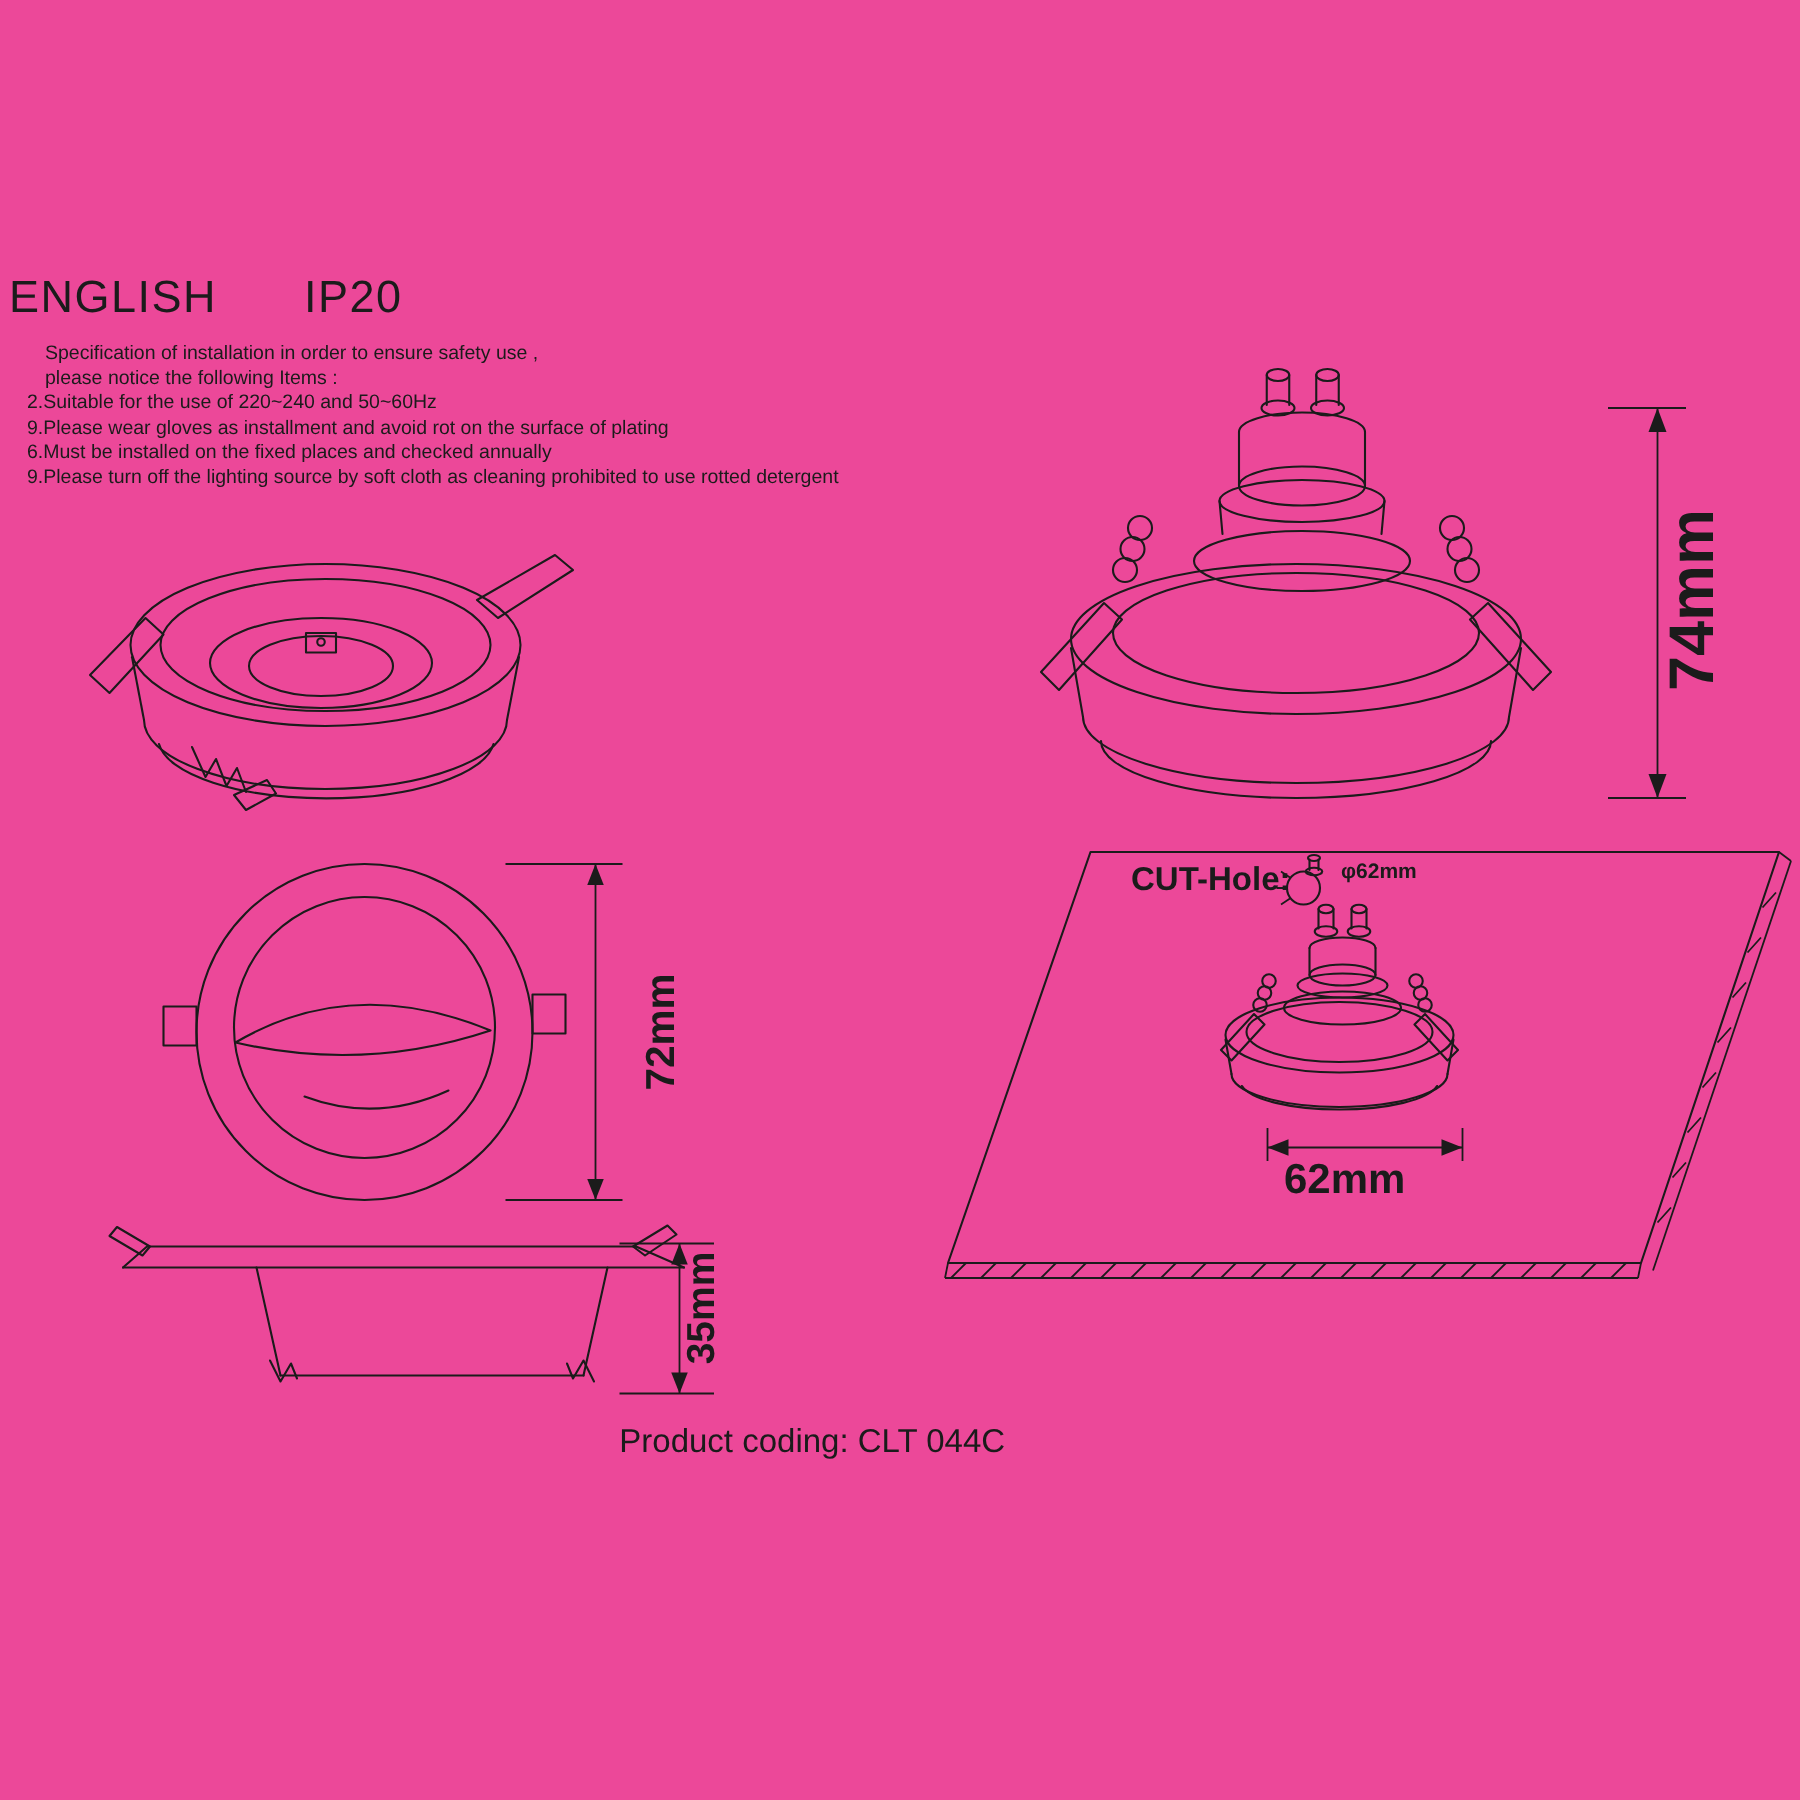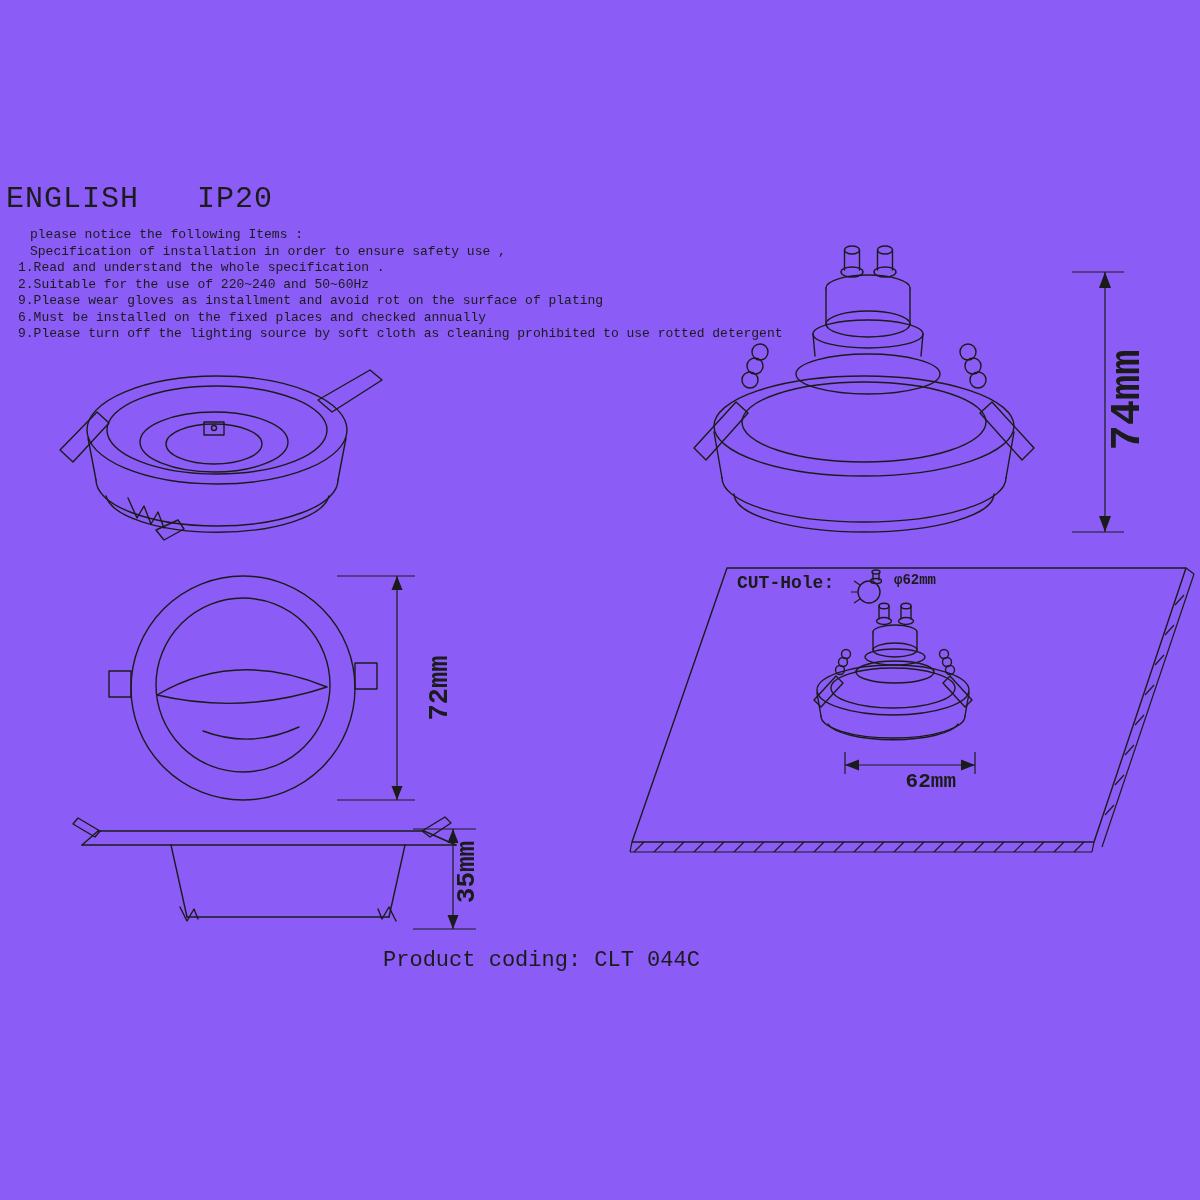--- a/index.html
+++ b/index.html
@@ -1,40 +1,39 @@
 <!DOCTYPE html>
 <html><head>
 <meta charset="utf-8">
 <style>
   * { margin:0; padding:0; box-sizing:border-box; }
   html,body { background:#ffffff; }
   body { font-family:"Liberation Sans", sans-serif; color:#1b1b1b; }
-  .page { position:relative; width:1200px; height:1200px; background:#8b5cf6; overflow:hidden;font-family:Liberation Mono, monospace; }
+  .page { position:relative; width:1200px; height:1200px; background:#ec4899; overflow:hidden; }
   .abs { position:absolute; }
   .ln  { fill:none; stroke:#1b1b1b; stroke-width:1.4; stroke-linecap:round; stroke-linejoin:round; }
   .ln2 { fill:none; stroke:#1b1b1b; stroke-width:1.2; }
   .arw { fill:#1b1b1b; stroke:none; }
   .dimlabel { text-align:center; font-weight:bold; white-space:nowrap; }
   .rot { transform:rotate(-90deg); }
   .spec-line { white-space:nowrap; }
 </style>
 </head>
 <body>
 
 <div class="page">
 
   <div class="abs" style="left:6px; top:182px; font-size:30px; display:flex; gap:58px; letter-spacing:1px;">
     <span>ENGLISH</span>
     <span>IP20</span>
   </div>
 
   <div class="abs" style="left:18px; top:227px; font-size:13px; line-height:16.5px;">
+    <div class="spec-line" style="padding-left:12px">Specification of installation in order to ensure safety use ,</div>
     <div class="spec-line" style="padding-left:12px">please notice the following Items :</div>
-    <div class="spec-line" style="padding-left:12px">Specification of installation in order to ensure safety use ,</div>
-    <div class="spec-line">1.Read and understand the whole specification .</div>
     <div class="spec-line">2.Suitable for the use of 220~240 and 50~60Hz</div>
     <div class="spec-line">9.Please wear gloves as installment and avoid rot on the surface of plating</div>
     <div class="spec-line">6.Must be installed on the fixed places and checked annually</div>
     <div class="spec-line">9.Please turn off the lighting source by soft cloth as cleaning prohibited to use rotted detergent</div>
   </div>
 
   <svg class="abs" style="left:40px; top:350px;" width="360" height="205" viewBox="0 0 360 205">
     <polygon class="ln" points="278,50 330,20 342,30 292,62"></polygon>
     <polygon class="ln" points="20,100 57,62 69,73 33,112"></polygon>
     <ellipse class="ln" cx="177" cy="80" rx="130" ry="54"></ellipse>
@@ -179,19 +178,19 @@
     <circle class="ln" cx="328" cy="110" r="4.5"></circle>
     <polygon class="ln" points="350,140 328,116 321,123 343,147"></polygon>
 
     <line class="ln2" x1="223" y1="192" x2="223" y2="214"></line>
     <line class="ln2" x1="353" y1="192" x2="353" y2="214"></line>
     <line class="ln2" x1="223" y1="205" x2="353" y2="205"></line>
     <polygon class="arw" points="223,205 237,199.5 237,210.5"></polygon>
     <polygon class="arw" points="353,205 339,199.5 339,210.5"></polygon>
   </svg>
 
-  <div class="abs" style="left:737px; top:573px; font-size:18px; font-weight:bold; white-space:nowrap;">CUT-Hole:</div>
+  <div class="abs" style="left:754px; top:573px; font-size:22px; font-weight:bold; white-space:nowrap;">CUT-Hole:</div>
   <div class="abs" style="left:894px; top:572px; font-size:14px; font-weight:600; white-space:nowrap;">φ62mm</div>
-  <div class="abs" style="left:856px; top:770px; width:100px; text-align:right; font-size:21px; font-weight:600;">62mm</div>
+  <div class="abs" style="left:856px; top:770px; width:100px; text-align:left; font-size:28px; font-weight:600;">62mm</div>
 
   <div class="abs" style="left:0px; top:948px; width:1083px; text-align:center; font-size:22px;">Product coding: CLT 044C</div>
 
 </div>
 
 </body></html>

